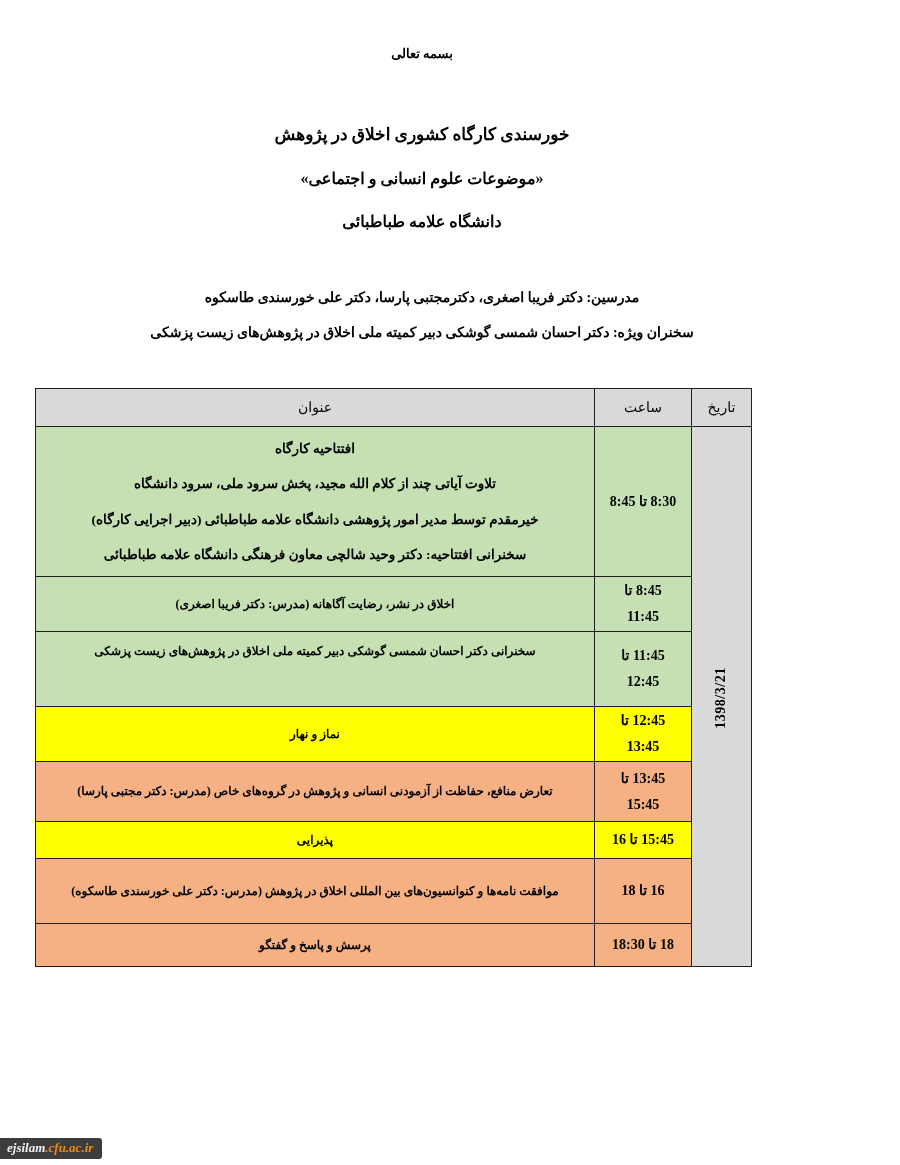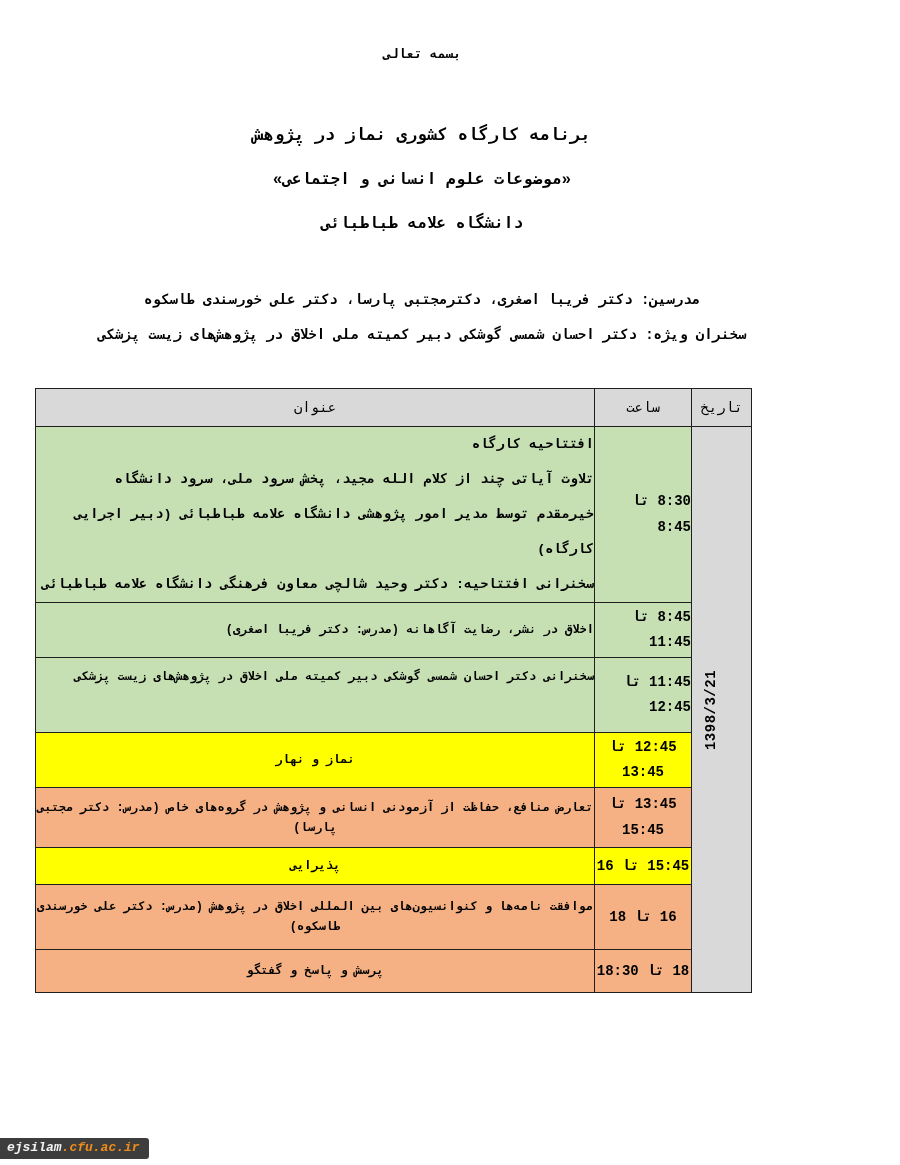--- a/index.html
+++ b/index.html
@@ -1,20 +1,20 @@
 <!DOCTYPE html>
 <html lang="fa" style="--c-header: #d9d9d9; --c-green: #c6e0b4; --c-yellow: #ffff00; --c-orange: #f5b183; --c-border: #1f1f1f; --c-wm-bg: #3d3d3d; --c-wm-site: #f2f2f2; --c-wm-domain: #ef8b1a;"><head>
 <meta charset="utf-8">
 <style>
   html,body{margin:0;padding:0;background:#ffffff;}
   .page{
     position:relative;
     width:844px;height:1165px;
     background:#ffffff;
-    font-family:Liberation Mono, monospace;
+    font-family:Liberation Serif, serif;
     overflow:hidden;
     direction:rtl;
   }
   .center-text{text-align:center;color:#000;}
   .bismillah{
     padding-top:46px;
     font-size:13px;font-weight:600;
   }
   .main-title{margin-top:62px;font-size:17px;font-weight:bold;}
   .sub-title{margin-top:24px;font-size:16px;font-weight:bold;}
@@ -46,21 +46,21 @@
   }
   tbody tr:nth-child(1){height:150px;}
   tbody tr:nth-child(2){height:55px;}
   tbody tr:nth-child(3){height:75px;}
   tbody tr:nth-child(4){height:55px;}
   tbody tr:nth-child(5){height:60px;}
   tbody tr:nth-child(6){height:37px;}
   tbody tr:nth-child(7){height:65px;}
   tbody tr:nth-child(8){height:43px;}
 
-  tr.green  td.colored{background:var(--c-green,#c6e0b4);text-align:right;}
+  tr.green  td.colored{background:var(--c-green,#c6e0b4);}
   tr.yellow td.colored{background:var(--c-yellow,#ffff00);}
   tr.orange td.colored{background:var(--c-orange,#f5b183);}
 
   td.title-cell{
     text-align:center;vertical-align:middle;
     font-size:12px;font-weight:bold;
     white-space:pre-line;
     padding:2px 10px;
     line-height:1.7;
   }
@@ -96,21 +96,21 @@
   .wm-site{color:var(--c-wm-site,#f2f2f2);}
   .wm-domain{color:var(--c-wm-domain,#ef8b1a);text-align:right;}
 </style>
 </head>
 <body>
 
 <div class="page">
 
   <div class="center-text bismillah">بسمه تعالی</div>
 
-  <div class="center-text main-title">برنامه کارگاه کشوری نماز در پژوهش</div>
+  <div class="center-text main-title">خورسندی کارگاه کشوری اخلاق در پژوهش</div>
 
   <div class="center-text sub-title">«موضوعات علوم انسانی و اجتماعی»</div>
 
   <div class="center-text uni-title">دانشگاه علامه طباطبائی</div>
 
   <div class="center-text instructors">مدرسین: دکتر فریبا اصغری، دکترمجتبی پارسا، دکتر علی خورسندی طاسکوه</div>
 
   <div class="center-text keynote">سخنران ویژه: دکتر احسان شمسی گوشکی دبیر کمیته ملی اخلاق در پژوهش‌های زیست پزشکی</div>
 
   <table class="schedule">

